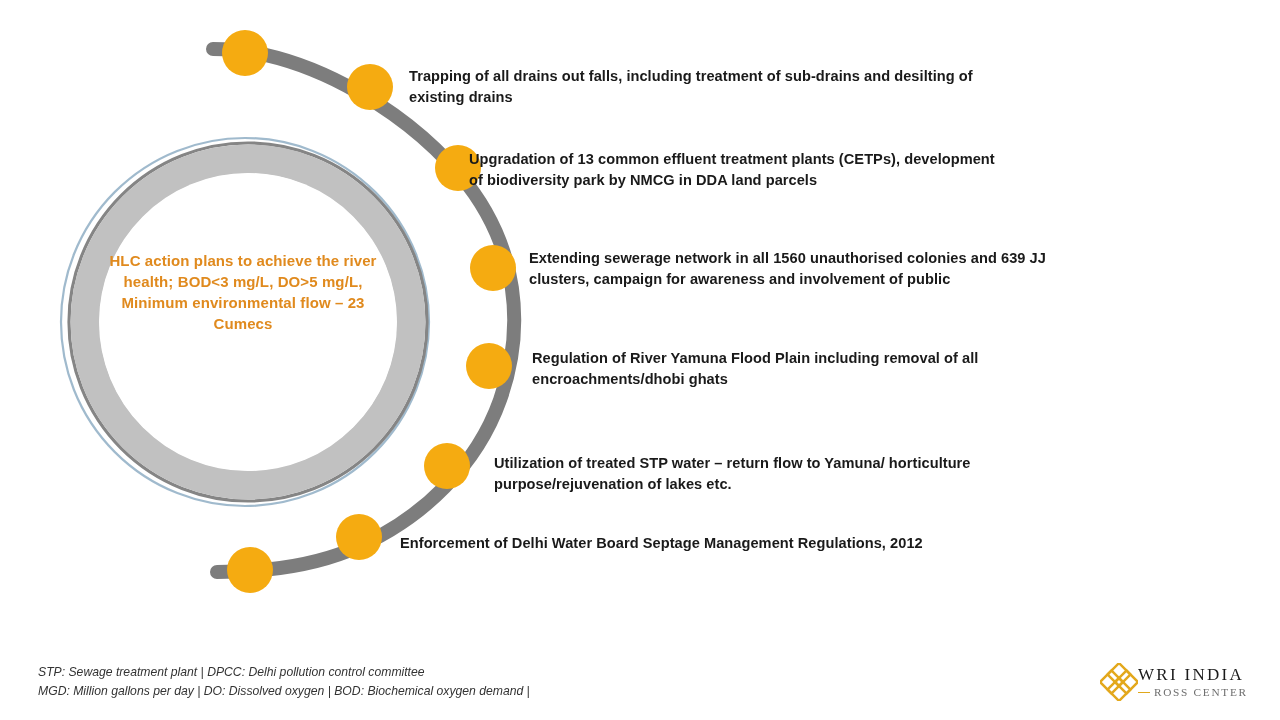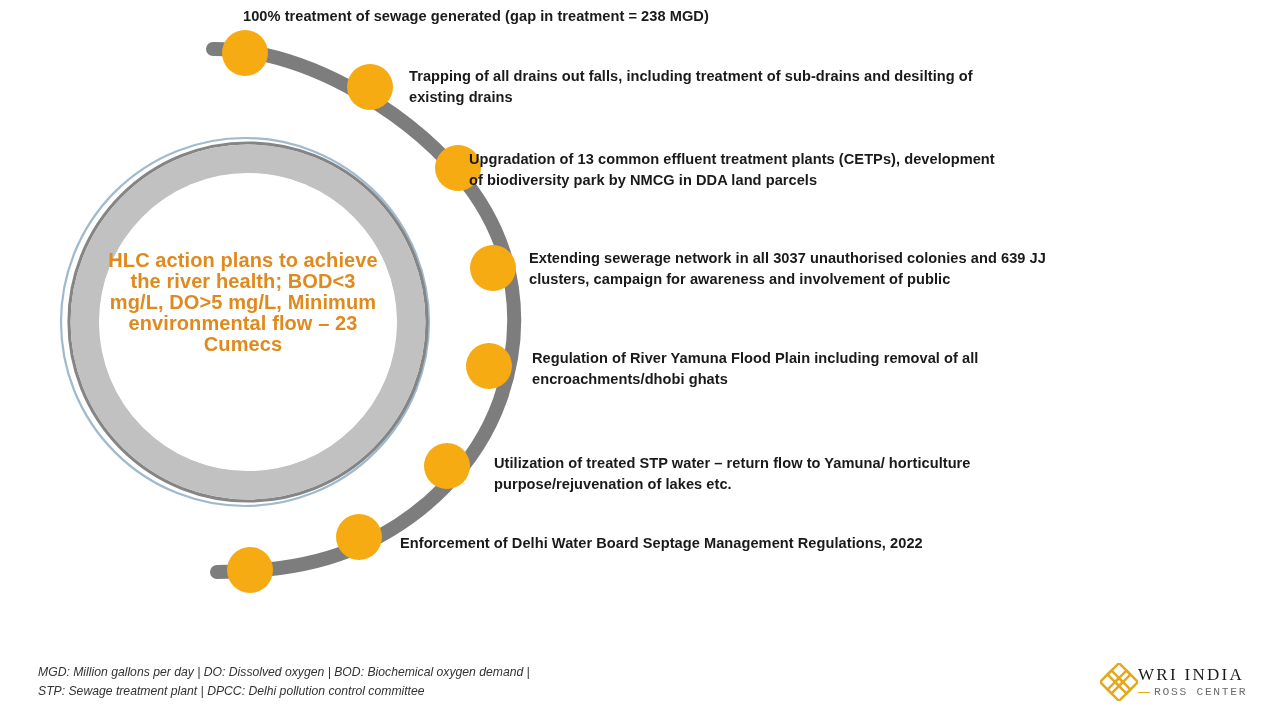--- a/index.html
+++ b/index.html
@@ -36,21 +36,21 @@
   
   .ring-caption {
     position: absolute;
     left: 108px;
     top: 250px;
     width: 270px;
     text-align: center;
     color: #E08A1E;
     font-family: "Liberation Sans", sans-serif;
     font-weight: bold;
-    font-size: 20px;
+    font-size: 15px;
     line-height: 21px;
     letter-spacing: 0.1px;
   }
 
   
   .step-label {
     position: absolute;
     color: #1a1a1a;
     font-family: "Liberation Sans", sans-serif;
     font-weight: bold;
@@ -107,21 +107,21 @@
     margin-top: 4px;
   }
   .logo-dash {
     display: block;
     width: 12px;
     height: 1.6px;
     background: #E0A81C;
     flex: 0 0 12px;
   }
   .logo-sub {
-    font-family: Liberation Mono, monospace;
+    font-family: Liberation Serif, serif;
     font-size: 11.3px;
     letter-spacing: 1.7px;
     color: #6d6d6d;
   }
 </style>
 </head>
 <body>
 
 <div id="stage">
 
@@ -146,31 +146,30 @@
     <circle cx="458" cy="168" r="23" fill="#F5AB11"></circle>
     <circle cx="493" cy="268" r="23" fill="#F5AB11"></circle>
     <circle cx="489" cy="366" r="23" fill="#F5AB11"></circle>
     <circle cx="447" cy="466" r="23" fill="#F5AB11"></circle>
     <circle cx="359" cy="537" r="23" fill="#F5AB11"></circle>
     <circle cx="250" cy="570" r="23" fill="#F5AB11"></circle>
   </svg>
 
   <div class="ring-caption">HLC action plans to achieve the river health; BOD&lt;3 mg/L, DO&gt;5 mg/L, Minimum environmental flow – 23 Cumecs</div>
 
-  <div class="step-label step-1">100% treatment of sewage generated (gap in treatment = 238 MGD)</div>
   <div class="step-label step-2">Trapping of all drains out falls, including treatment of sub-drains and desilting of existing drains</div>
   <div class="step-label step-3">Upgradation of 13 common effluent treatment plants (CETPs), development of biodiversity park by NMCG in DDA land parcels</div>
-  <div class="step-label step-4">Extending sewerage network in all 3037 unauthorised colonies and 639 JJ clusters, campaign for awareness and involvement of public</div>
+  <div class="step-label step-4">Extending sewerage network in all 1560 unauthorised colonies and 639 JJ clusters, campaign for awareness and involvement of public</div>
   <div class="step-label step-6">Utilization of treated STP water – return flow to Yamuna/ horticulture purpose/rejuvenation of lakes etc.</div>
   <div class="step-label step-5">Regulation of River Yamuna Flood Plain including removal of all encroachments/dhobi  ghats</div>
-  <div class="step-label step-7">Enforcement of Delhi Water Board Septage Management Regulations, 2022</div>
+  <div class="step-label step-7">Enforcement of Delhi Water Board Septage Management Regulations, 2012</div>
 
   <div class="footnote">
+    <span class="fn-line">STP: Sewage treatment plant | DPCC: Delhi pollution control committee</span>
     <span class="fn-line">MGD: Million gallons per day | DO: Dissolved oxygen | BOD: Biochemical oxygen demand |</span>
-    <span class="fn-line">STP: Sewage treatment plant | DPCC: Delhi pollution control committee</span>
   </div>
 
   <div class="logo">
     <svg class="logo-mark" viewBox="0 0 40 40">
       <g fill="none" stroke="#E3A81C" stroke-width="2.6" stroke-linejoin="miter">
         <rect x="11.5" y="3.6" width="17" height="17" transform="rotate(45 20 12.1)"></rect>
         <rect x="11.5" y="19.4" width="17" height="17" transform="rotate(45 20 27.9)"></rect>
         <rect x="3.6" y="11.5" width="17" height="17" transform="rotate(45 12.1 20)"></rect>
         <rect x="19.4" y="11.5" width="17" height="17" transform="rotate(45 27.9 20)"></rect>
       </g>

